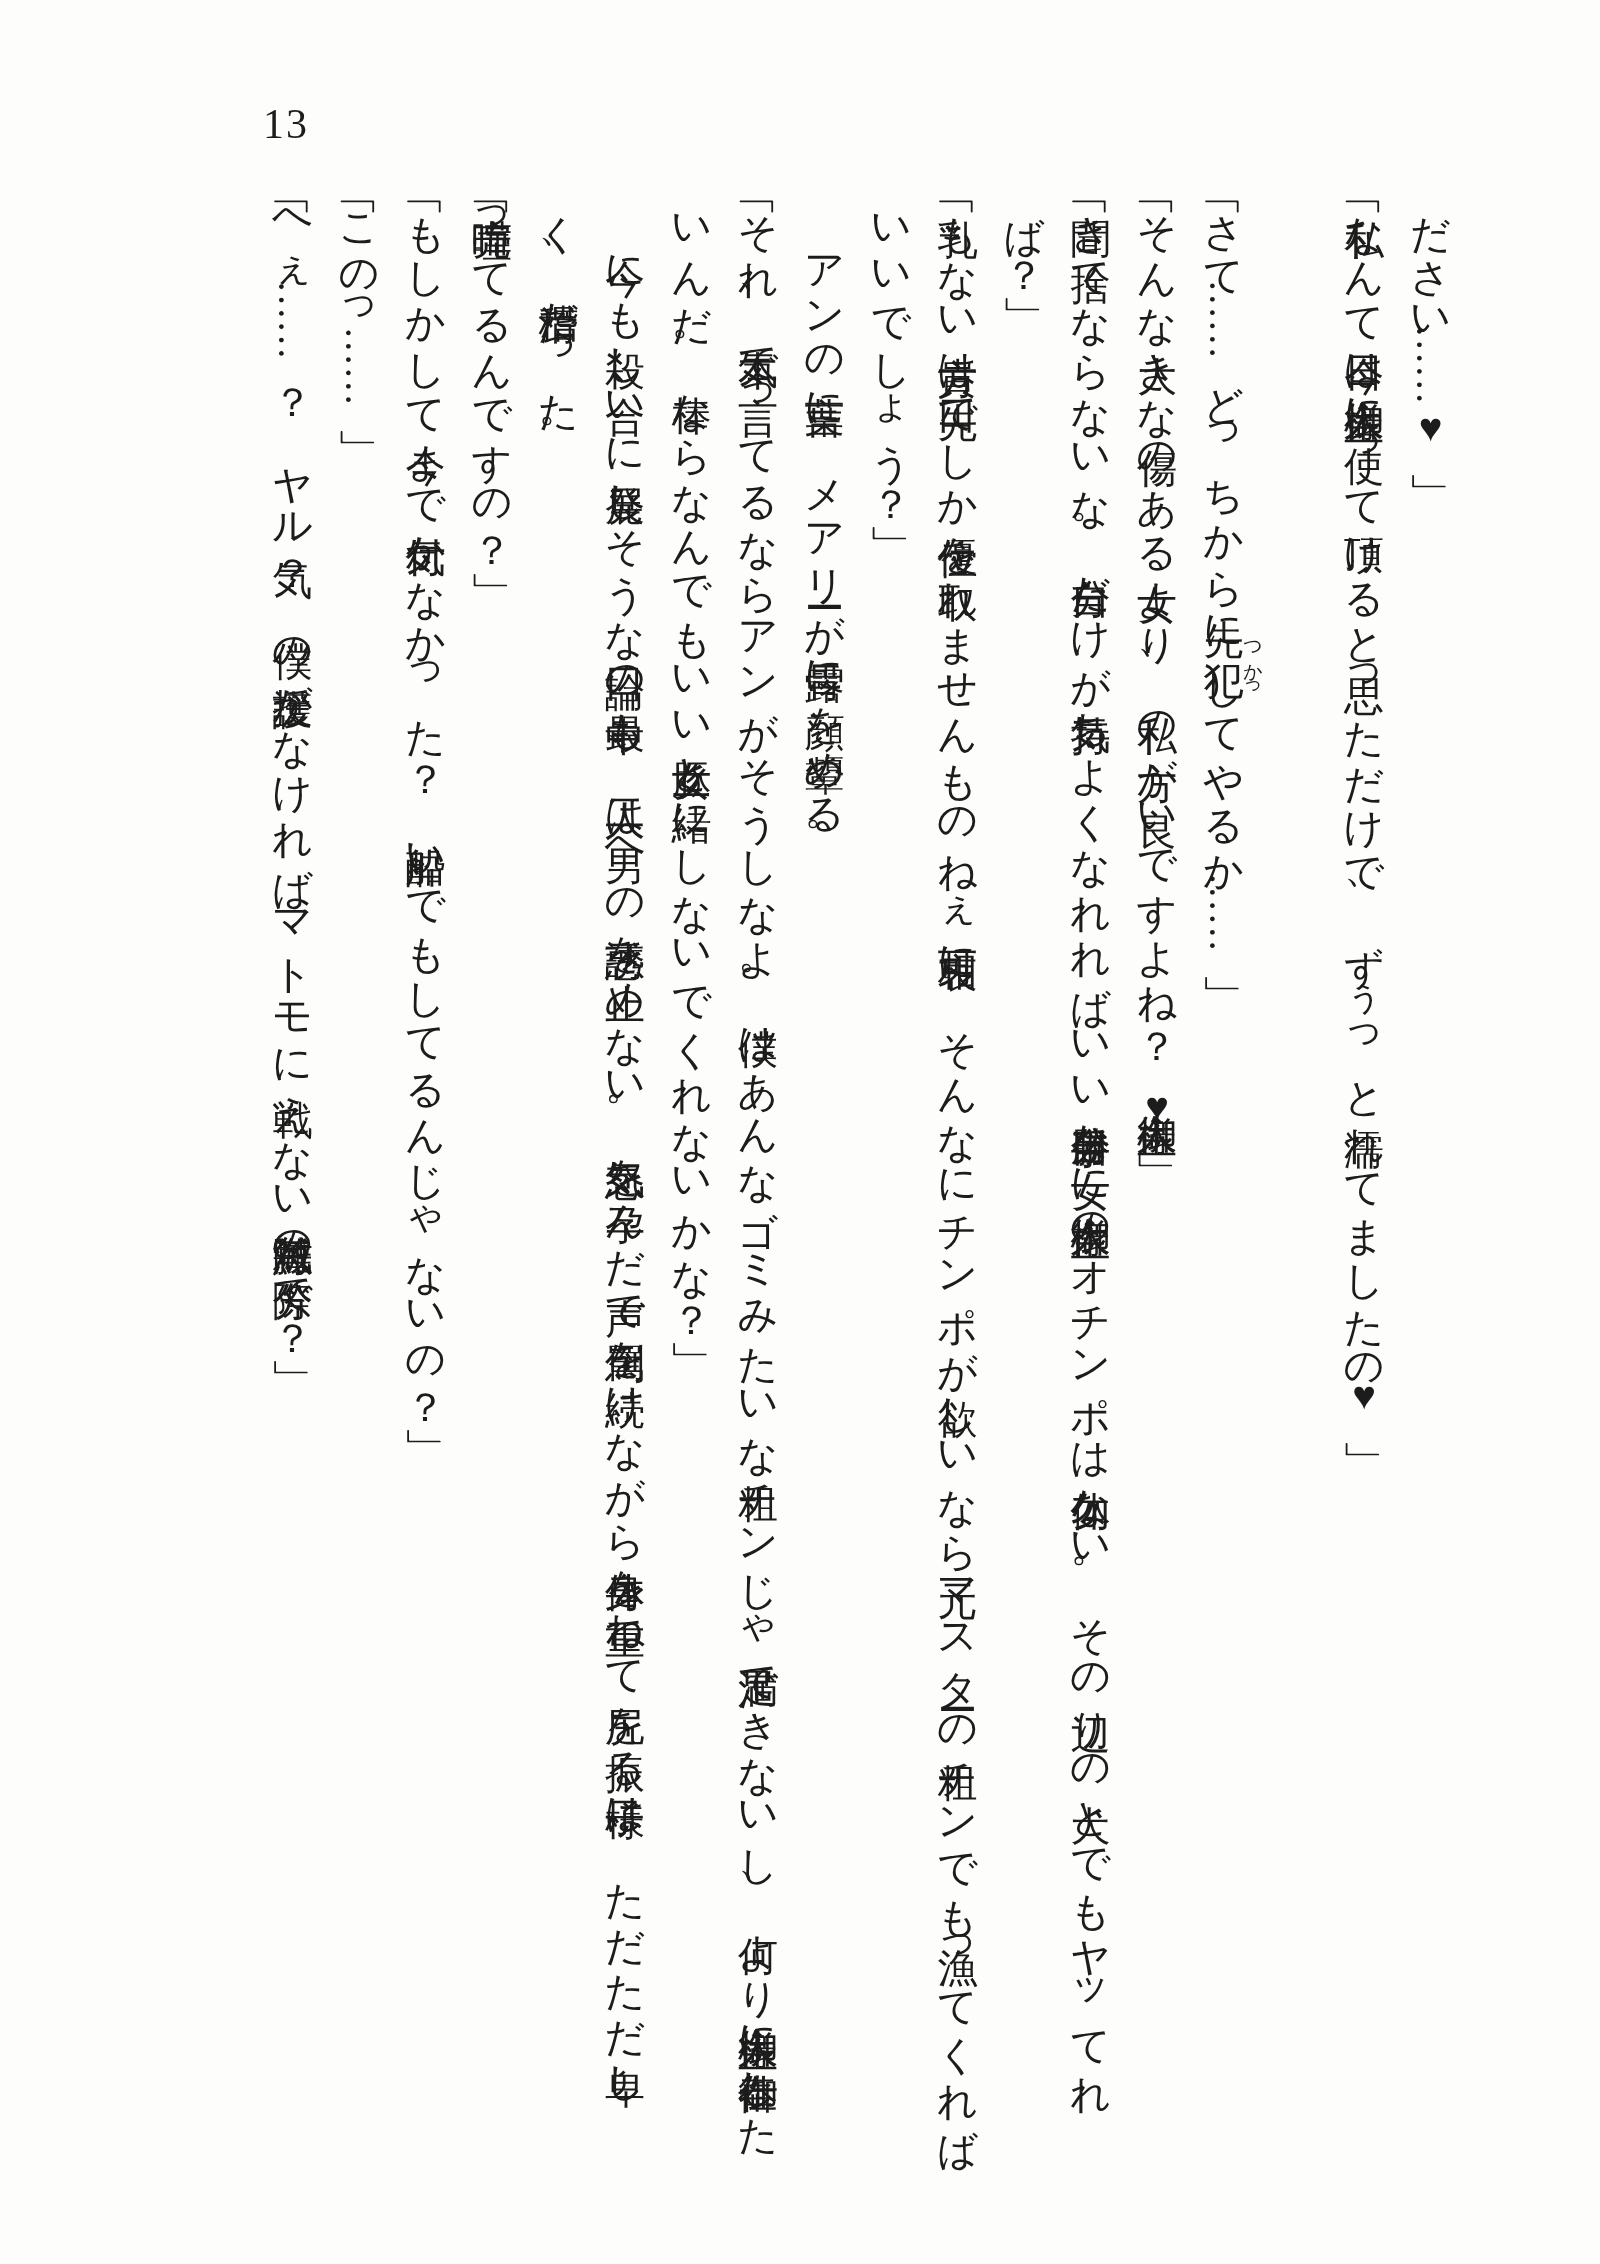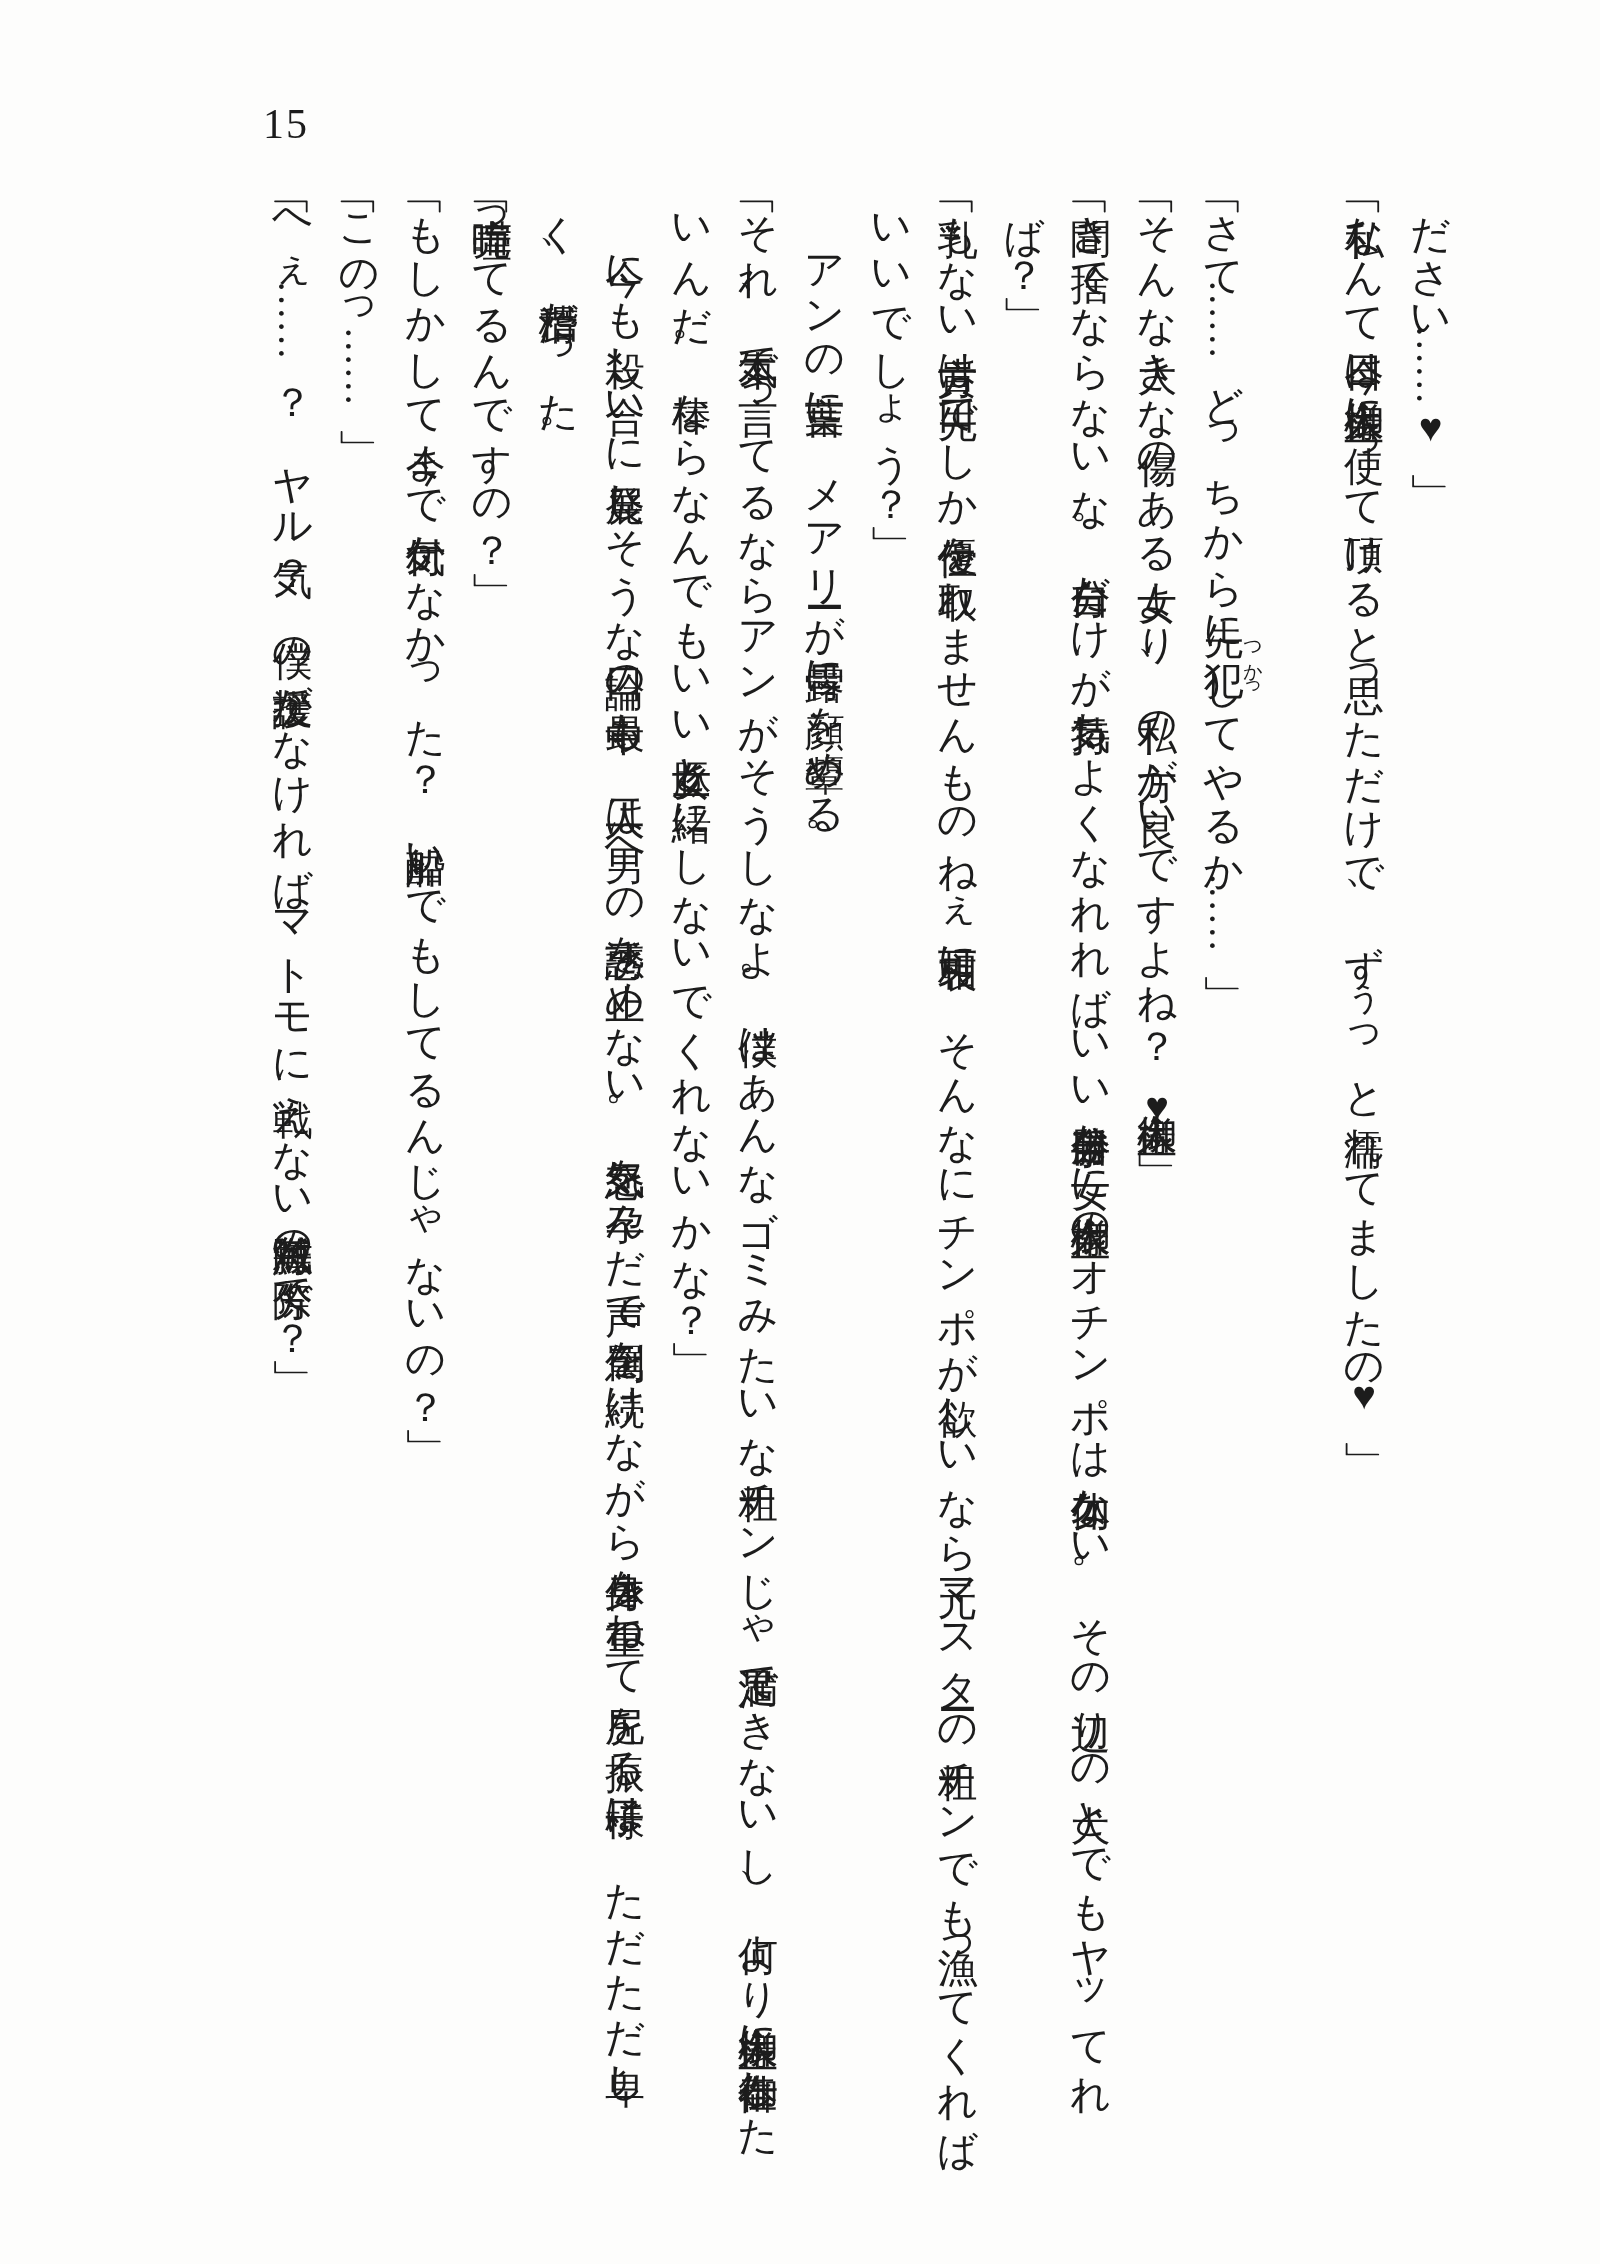--- a/index.html
+++ b/index.html
@@ -54,21 +54,21 @@
   ruby rt {
     font-size: 19px;
     letter-spacing: 0;
   }
 </style>
 </head>
 <body>
 
 <div class="page">
 
-  <div class="page-number">15</div>
+  <div class="page-number">13</div>
 
   <main class="text-block">
 
     <p>ださい……♥」</p>
 
     <p class="gap-after">「私なんて今日は御主人様に使って頂けると思っただけで、ずぅっと濡れてましたの♥」</p>
 
     <p><span>「さて……どっちから先に</span><ruby><span>犯し</span><rt>つかっ</rt></ruby><span>てやるか……」</span></p>
 
     <p>「そんな大きな傷のある女より、私の方が良いですよね？　御主人様♥」</p>

